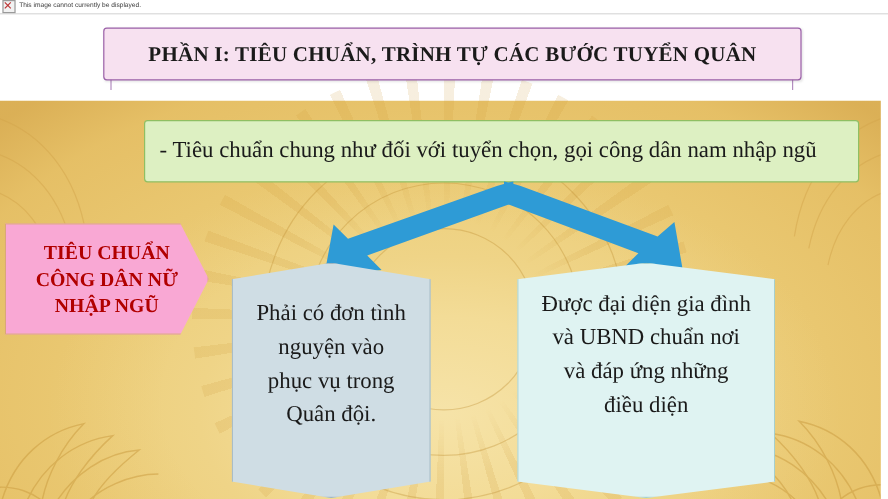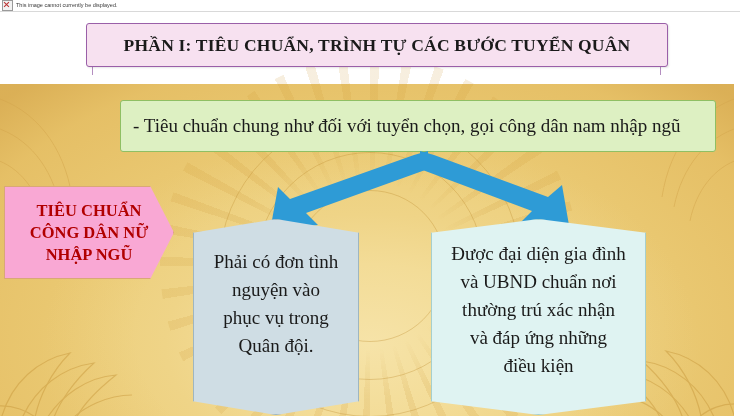--- a/index.html
+++ b/index.html
@@ -378,21 +378,20 @@
     <div id="box-mid">
       <div class="bm-line">Phải có đơn tình</div>
       <div class="bm-line">nguyện vào</div>
       <div class="bm-line">phục vụ trong</div>
       <div class="bm-line">Quân đội.</div>
     </div>
 
     <div id="box-right">
       <div class="br-line">Được đại diện gia đình</div>
       <div class="br-line">và UBND chuẩn nơi</div>
-      <div class="br-line">thường trú xác nhận</div>
       <div class="br-line">và đáp ứng những</div>
-      <div class="br-line">điều kiện</div>
+      <div class="br-line">điều diện</div>
     </div>
 
   </div>
 
   <div id="right-edge"></div>
 </div>
 
 </body></html>

